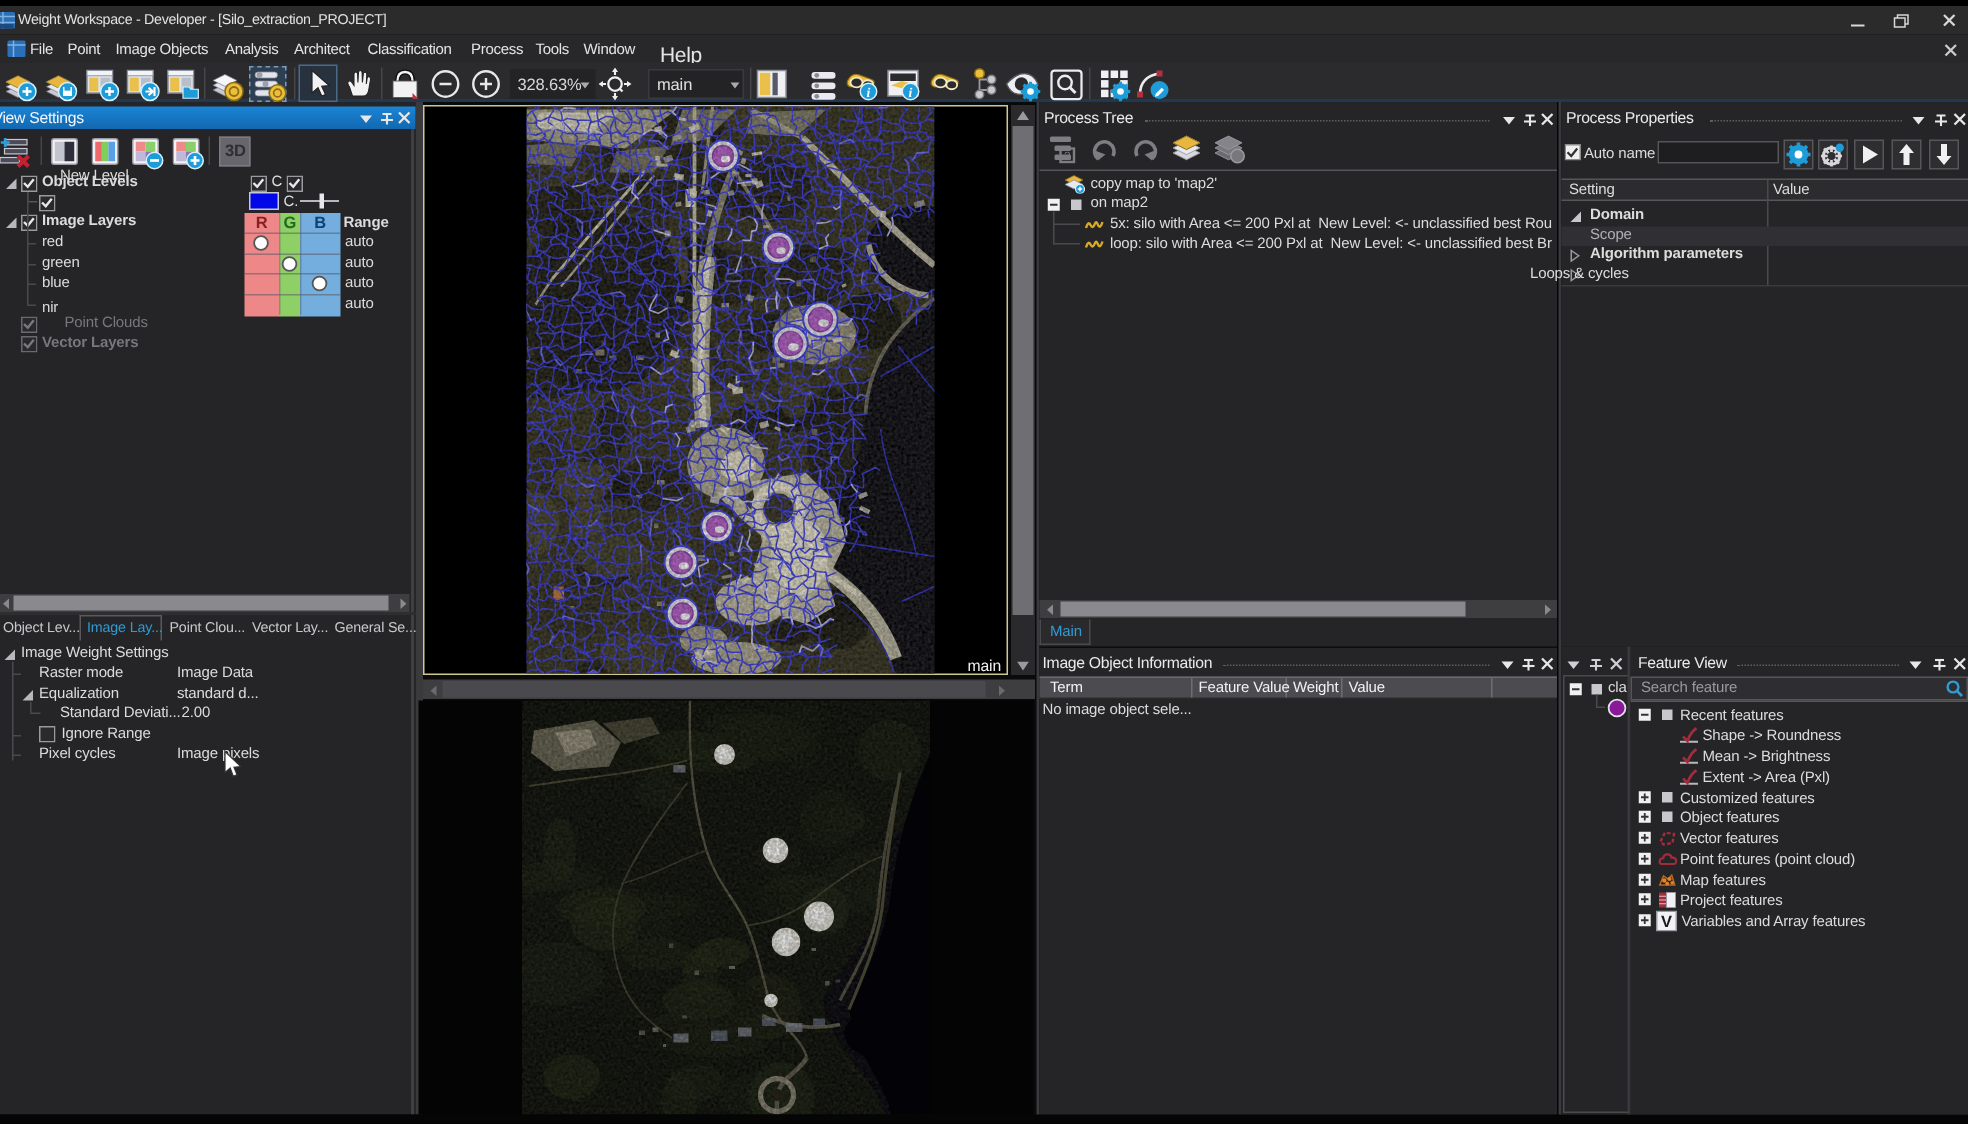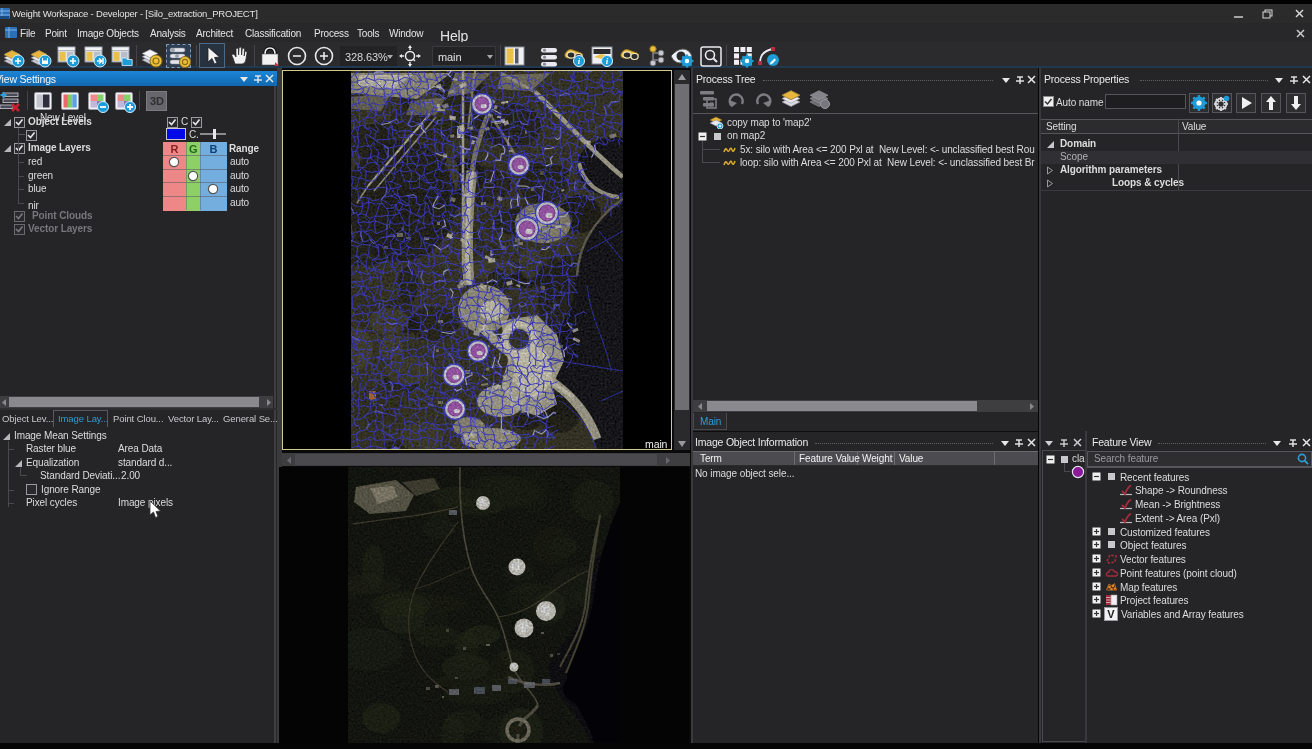--- a/index.html
+++ b/index.html
@@ -384,21 +384,21 @@
 <div class="txt" style="left:230px;top:196.5px;">auto</div>
 <div class="a" style="left:18px;top:128px;width:1px;height:75px;background:#4a4a4e;"></div>
 <div class="a" style="left:18px;top:162px;width:6px;height:1px;background:#4a4a4e;"></div>
 <div class="a" style="left:18px;top:175.5px;width:6px;height:1px;background:#4a4a4e;"></div>
 <div class="a" style="left:18px;top:189px;width:6px;height:1px;background:#4a4a4e;"></div>
 <div class="a" style="left:18px;top:202.5px;width:6px;height:1px;background:#4a4a4e;"></div>
 <svg class="a" style="left:14px;top:211px;" width="11" height="11" viewBox="0 0 11 11">
     <rect x="0.5" y="0.5" width="10" height="10" fill="#2a2a2d" stroke="#6a6a6e"></rect>
     <path d="M2 5 L4.5 7.5 L8.5 2.5" stroke="#7a7a7e" stroke-width="1.6" fill="none"></path>
   </svg>
-<div class="txt" style="left:32px;top:210px;color:#77777c;font-weight:bold">Point Clouds</div>
+<div class="txt" style="left:43px;top:210px;color:#77777c;font-weight:normal">Point Clouds</div>
 <svg class="a" style="left:14px;top:224px;" width="11" height="11" viewBox="0 0 11 11">
     <rect x="0.5" y="0.5" width="10" height="10" fill="#2a2a2d" stroke="#6a6a6e"></rect>
     <path d="M2 5 L4.5 7.5 L8.5 2.5" stroke="#7a7a7e" stroke-width="1.6" fill="none"></path>
   </svg>
 <div class="txt" style="left:28px;top:223px;color:#77777c;font-weight:bold">Vector Layers</div>
 <div class="a" style="left:0px;top:396px;width:273px;height:12px;background:#3e3e41;"></div>
 <svg class="a" style="left:1px;top:399px;" width="7" height="7" viewBox="0 0 7 7">
     <path d="M5 0 L1 3.5 L5 7 Z" fill="#8a8a8e"></path>
   </svg>
 <div class="a" style="left:9px;top:397px;width:250px;height:10px;background:#8a8a8e;"></div>
@@ -408,25 +408,25 @@
 <div class="a" style="left:0px;top:408px;width:277px;height:2px;background:#2e2e31;"></div>
 <div class="a" style="left:53px;top:410px;width:55px;height:17px;background:#252527;border:1px solid #5a5a5e;border-bottom:none"></div>
 <div class="txt" style="left:2px;top:413px;color:#c8c8cc;font-size:9.5px">Object Lev...</div>
 <div class="txt" style="left:58px;top:413px;color:#2e9bd6;font-size:9.5px">Image Lay...</div>
 <div class="txt" style="left:113px;top:413px;color:#c8c8cc;font-size:9.5px">Point Clou...</div>
 <div class="txt" style="left:168px;top:413px;color:#c8c8cc;font-size:9.5px">Vector Lay...</div>
 <div class="txt" style="left:223px;top:413px;color:#c8c8cc;font-size:9.5px">General Se...</div>
 <svg class="a" style="left:2px;top:432px;" width="9" height="9" viewBox="0 0 9 9">
     <path d="M8 1 L8 8 L1 8 Z" fill="#b8b8bc"></path>
   </svg>
-<div class="txt" style="left:14px;top:430px;">Image Mean Settings</div>
+<div class="txt" style="left:14px;top:430px;">Image Weight Settings</div>
 <div class="a" style="left:8px;top:441px;width:1px;height:66px;background:#4a4a4e;"></div>
 <div class="a" style="left:8px;top:449px;width:6px;height:1px;background:#4a4a4e;"></div>
-<div class="txt" style="left:26px;top:443px;">Raster blue</div>
-<div class="txt" style="left:118px;top:443px;">Area Data</div>
+<div class="txt" style="left:26px;top:443px;">Raster mode</div>
+<div class="txt" style="left:118px;top:443px;">Image Data</div>
 <svg class="a" style="left:14px;top:459px;" width="9" height="9" viewBox="0 0 9 9">
     <path d="M8 1 L8 8 L1 8 Z" fill="#b8b8bc"></path>
   </svg>
 <div class="txt" style="left:26px;top:457px;">Equalization</div>
 <div class="txt" style="left:118px;top:457px;">standard d...</div>
 <div class="a" style="left:20px;top:468px;width:1px;height:7px;background:#4a4a4e;"></div>
 <div class="a" style="left:20px;top:475px;width:7px;height:1px;background:#4a4a4e;"></div>
 <div class="txt" style="left:40px;top:470px;max-width:80px;overflow:hidden">Standard Deviati...</div>
 <div class="txt" style="left:121px;top:470px;">2.00</div>
 <div class="a" style="left:8px;top:490px;width:6px;height:1px;background:#4a4a4e;"></div>
@@ -1014,21 +1014,21 @@
 <div class="txt" style="left:1060px;top:138px;font-weight:bold">Domain</div>
 <div class="a" style="left:1041px;top:151px;width:271px;height:13px;background:#303034;"></div>
 <div class="txt" style="left:1060px;top:151px;color:#b0b0b4">Scope</div>
 <svg class="a" style="left:1046px;top:166px;" width="8" height="9" viewBox="0 0 8 9">
     <path d="M1.5 1 L6.5 4.5 L1.5 8 Z" fill="none" stroke="#9a9a9e" stroke-width="1"></path>
   </svg>
 <div class="txt" style="left:1060px;top:164px;font-weight:bold">Algorithm parameters</div>
 <svg class="a" style="left:1046px;top:179px;" width="8" height="9" viewBox="0 0 8 9">
     <path d="M1.5 1 L6.5 4.5 L1.5 8 Z" fill="none" stroke="#9a9a9e" stroke-width="1"></path>
   </svg>
-<div class="txt" style="left:1112px;top:177px;font-weight:bold">Loops &amp; cycles</div>
+<div class="txt" style="left:1020px;top:177px;font-weight:normal">Loops &amp; cycles</div>
 <div class="a" style="left:1041px;top:190px;width:271px;height:1px;background:#3a3a3e;"></div>
 <div class="a" style="left:1041px;top:431px;width:271px;height:312px;background:#252527;"></div>
 <div class="a" style="left:1041px;top:431px;width:44px;height:312px;background:#252527;"></div>
 <svg class="a" style="left:1044px;top:439px;" width="10" height="8" viewBox="0 0 10 8">
     <path d="M1 2 L9 2 L5 7 Z" fill="#d0d0d4"></path>
   </svg>
 <svg class="a" style="left:1059px;top:438px;" width="10" height="10" viewBox="0 0 10 10">
     <g stroke="#d0d0d4" stroke-width="1.4" fill="none">
       <line x1="2" y1="2" x2="8" y2="2"></line>
       <line x1="5" y1="2" x2="5" y2="6"></line>

